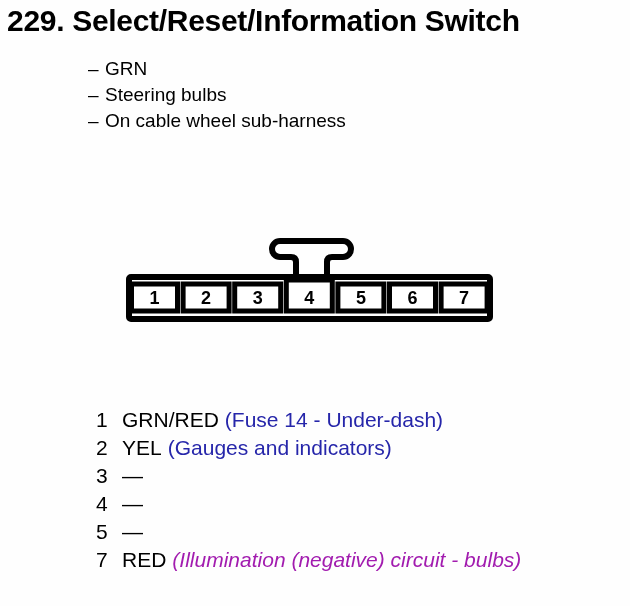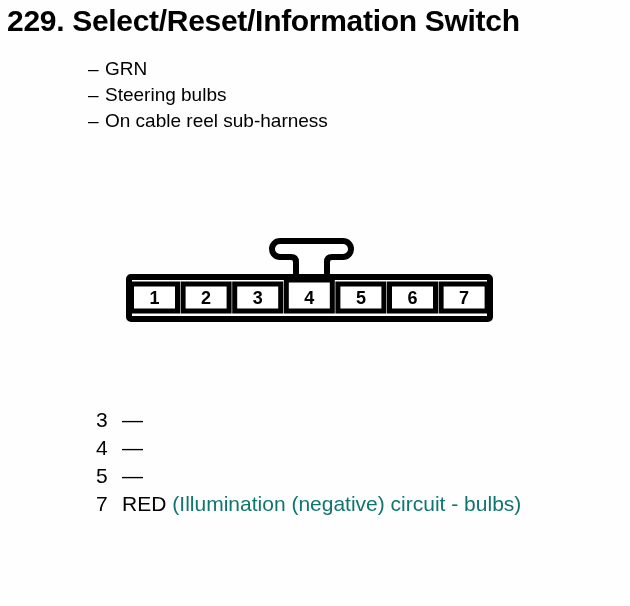--- a/index.html
+++ b/index.html
@@ -35,21 +35,21 @@
 </head>
 <body>
 
 <div class="page">
 
   <h1 class="title">229. Select/Reset/Information Switch</h1>
 
   <ul class="bullets" id="bullets">
       <li><span class="marker">–</span><span>GRN</span></li>
       <li><span class="marker">–</span><span>Steering bulbs</span></li>
-      <li><span class="marker">–</span><span>On cable reel sub-harness</span></li>
+      <li><span class="marker">–</span><span>On cable wheel sub-harness</span></li>
     </ul>
 
   <svg class="connector-svg" viewBox="0 0 630 606" xmlns="http://www.w3.org/2000/svg">
     <path d="M 296 279 L 296 262 Q 296 257 291 257 L 280 257 A 8 8 0 0 1 280 241 L 343 241 A 8 8 0 0 1 343 257 L 332 257 Q 327 257 327 262 L 327 279" fill="#ffffff" stroke="#000000" stroke-width="6" stroke-linejoin="round"></path>
     <rect x="129" y="277" width="361" height="42" rx="2" fill="#ffffff" stroke="#000000" stroke-width="6"></rect>
     <g id="cells">
         <rect x="131.5" y="284" width="46" height="27" fill="#ffffff" stroke="#000000" stroke-width="5"></rect>
         <text x="154.5" y="304" text-anchor="middle" font-size="18" font-weight="bold" font-family="Liberation Sans, sans-serif">1</text>
         <rect x="183.1" y="284" width="46" height="27" fill="#ffffff" stroke="#000000" stroke-width="5"></rect>
         <text x="206.1" y="304" text-anchor="middle" font-size="18" font-weight="bold" font-family="Liberation Sans, sans-serif">2</text>
@@ -60,19 +60,21 @@
         <rect x="337.9" y="284" width="46" height="27" fill="#ffffff" stroke="#000000" stroke-width="5"></rect>
         <text x="360.9" y="304" text-anchor="middle" font-size="18" font-weight="bold" font-family="Liberation Sans, sans-serif">5</text>
         <rect x="389.5" y="284" width="46" height="27" fill="#ffffff" stroke="#000000" stroke-width="5"></rect>
         <text x="412.5" y="304" text-anchor="middle" font-size="18" font-weight="bold" font-family="Liberation Sans, sans-serif">6</text>
         <rect x="441.1" y="284" width="46" height="27" fill="#ffffff" stroke="#000000" stroke-width="5"></rect>
         <text x="464.1" y="304" text-anchor="middle" font-size="18" font-weight="bold" font-family="Liberation Sans, sans-serif">7</text>
       </g>
   </svg>
 
   <div class="pinlist" id="pinlist">
+      <div class="row"><span class="num">1</span><span class="wire">GRN/RED</span><span class="detail" style="color: rgb(38, 38, 170);">(Fuse 14 - Under-dash)</span></div>
+      <div class="row"><span class="num">2</span><span class="wire">YEL</span><span class="detail" style="color: rgb(38, 38, 170);">(Gauges and indicators)</span></div>
       <div class="row"><span class="num">3</span><span class="wire">—</span></div>
       <div class="row"><span class="num">4</span><span class="wire">—</span></div>
       <div class="row"><span class="num">5</span><span class="wire">—</span></div>
-      <div class="row"><span class="num">7</span><span class="wire">RED</span><span class="detail" style="color: #0f766e;">(Illumination (negative) circuit - bulbs)</span></div>
+      <div class="row"><span class="num">7</span><span class="wire">RED</span><span class="detail" style="color: #a21caf; font-style: italic;">(Illumination (negative) circuit - bulbs)</span></div>
     </div>
 
 </div>
 
 </body></html>

